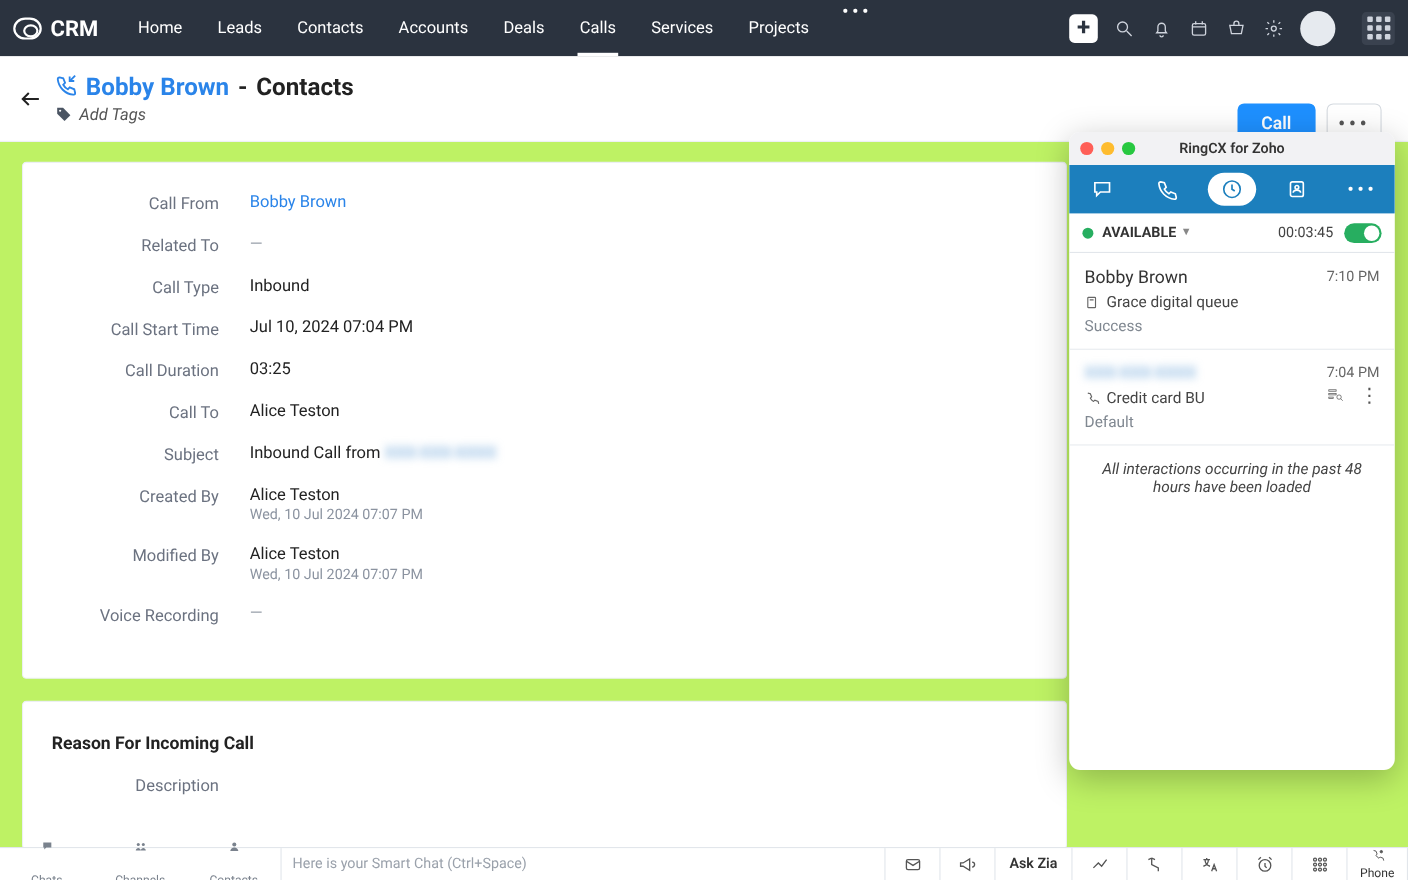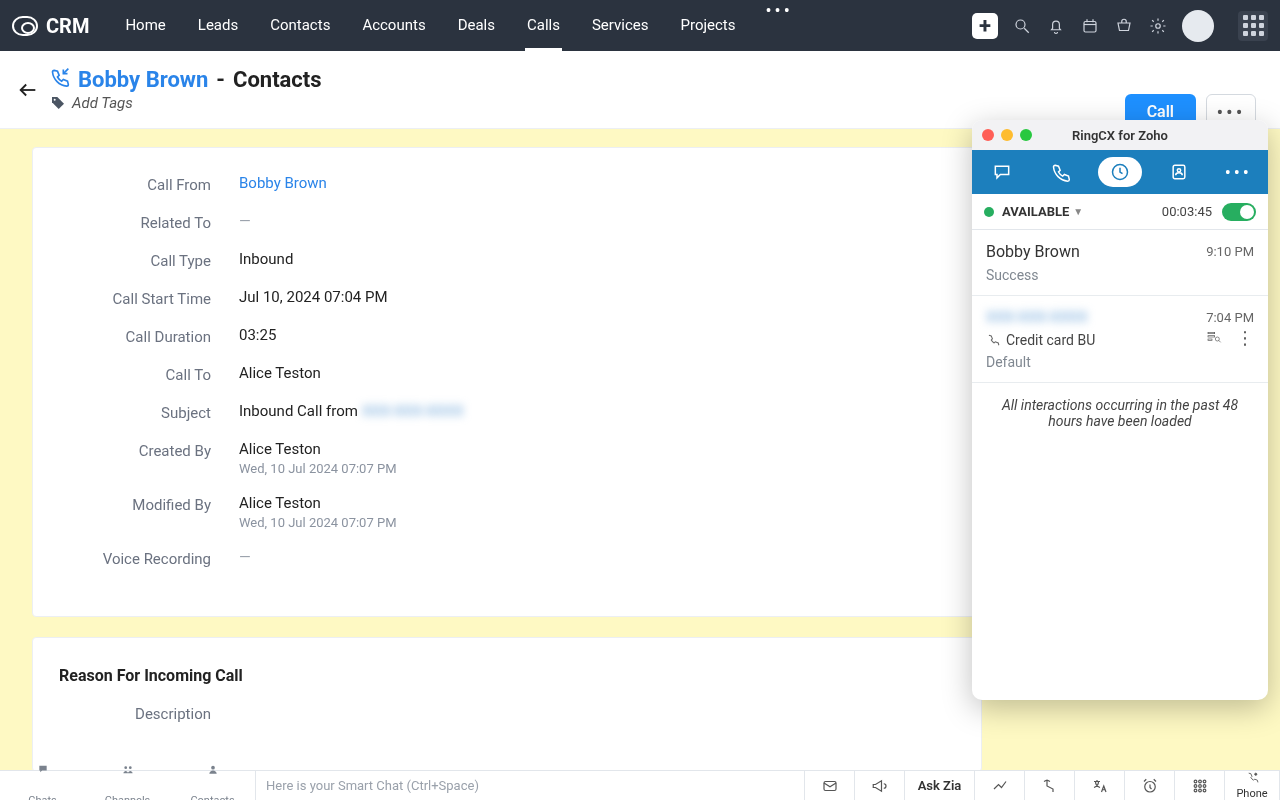--- a/index.html
+++ b/index.html
@@ -31,21 +31,21 @@
   .title-line .call-ic svg{width:20px;height:20px;stroke:#2a84e9;fill:none;stroke-width:2;}
   .title-link{color:#2a84e9;}
   .title-sep{color:#222;}
   .tags-line{display:flex;align-items:center;gap:6px;color:#555;font-size:15px;cursor:pointer;font-style:italic;}
   .tags-line svg{width:16px;height:16px;fill:#4b5563;}
   .head-actions{margin-left:auto;display:flex;gap:10px;margin-top:44px;}
   .btn-call{background:#1e90ff;color:#fff;border:0;border-radius:6px;padding:8px 22px;font-size:16px;font-weight:600;cursor:pointer;}
   .btn-more{background:#fff;border:1px solid #d4d9df;border-radius:6px;width:50px;display:flex;align-items:center;justify-content:center;cursor:pointer;font-size:20px;letter-spacing:3px;color:#555;}
 
   
-  .page-body{background:#fef9c3;height:calc(800px - 51px - 78px - 30px);overflow:auto;padding:18px 32px;}
+  .page-body{background:#bef264;height:calc(800px - 51px - 78px - 30px);overflow:auto;padding:18px 20px;}
   .card{background:#fff;border:1px solid #eceff3;border-radius:4px;padding:26px 26px 30px 26px;margin-bottom:20px;width:950px;}
   .field-row{display:flex;align-items:flex-start;margin-bottom:18px;font-size:15px;}
   .field-label{width:180px;text-align:right;color:#6b7280;padding-right:28px;padding-top:2px;}
   .field-value{color:#222;}
   .field-value a{color:#2a84e9;}
   .muted{color:#9aa1ab;}
   .sub-ts{color:#8b93a0;font-size:13px;margin-top:3px;}
   .section-title{font-size:16px;font-weight:700;margin:2px 0 18px 0;}
 
   
@@ -369,21 +369,28 @@
     <span class="status-dot"></span>
     <span class="status-text">AVAILABLE</span>
     <span class="chev">▼</span>
     <span class="timer">00:03:45</span>
     <span class="toggle"></span>
   </div>
   <div class="rcx-list">
     <div class="rcx-item">
       <div class="rcx-row">
           <span class="rcx-name">Bobby Brown</span>
-          <span class="rcx-time">9:10 PM</span>
+          <span class="rcx-time">7:10 PM</span>
+        </div>
+      <div class="rcx-sub">
+          <svg viewBox="0 0 24 24">
+            <rect x="5" y="4" width="12" height="16" rx="1"></rect>
+            <line x1="8" y1="8" x2="14" y2="8"></line>
+          </svg>
+          <span>Grace digital queue</span>
         </div>
       <div class="rcx-status2">Success</div>
     </div>
     <div class="rcx-item">
       <div class="rcx-row">
           <span class="rcx-name rcx-blur">XXX-XXX-XXXX</span>
           <span class="rcx-time">7:04 PM</span>
         </div>
       <div class="rcx-row">
         <div class="rcx-sub">

